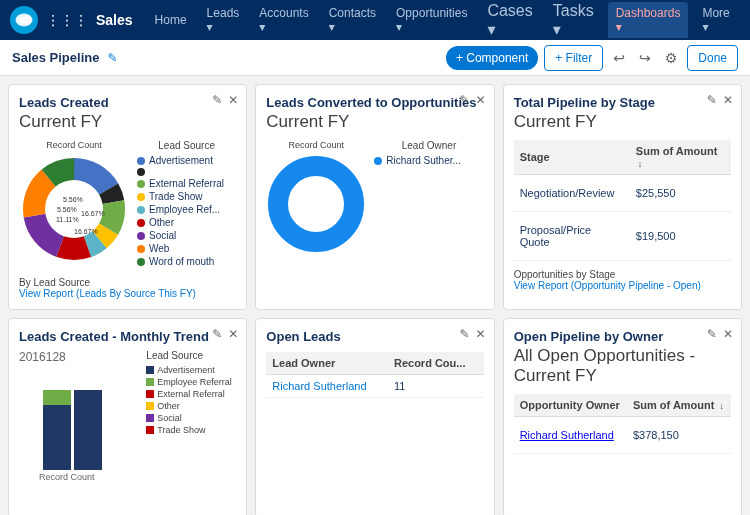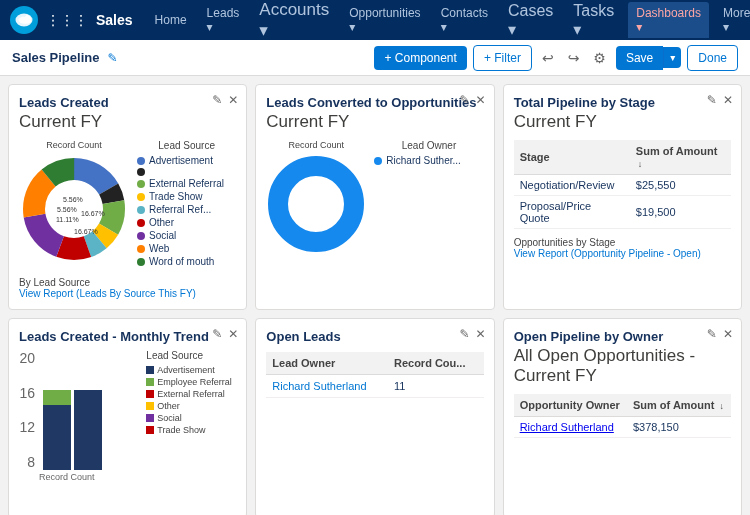--- a/index.html
+++ b/index.html
@@ -59,21 +59,21 @@
     }
     .page-title {
       font-size: 13px; font-weight: 600; color: #16325c;
     }
     .page-header-actions {
       margin-left: auto;
       display: flex; align-items: center; gap: 6px;
     }
     .btn-primary {
       background: #0176d3; color: white;
-      border: none; border-radius: 4px;
+      border: none; border-radius: 12px;
       padding: 5px 10px; font-size: 12px; cursor: pointer;
       display: flex; align-items: center; gap: 4px;
     }
     .btn-outline {
       background: white; color: #0176d3;
       border: 1px solid #0176d3; border-radius: 4px;
       padding: 5px 10px; font-size: 12px; cursor: pointer;
       display: flex; align-items: center; gap: 4px;
     }
     .btn-icon {
@@ -173,21 +173,21 @@
     .pipeline-table th {
       background: #f3f2f2;
       text-align: left;
       padding: 5px 6px;
       border-bottom: 1px solid #dddbda;
       color: #444;
       font-weight: 600;
       font-size: 11px;
     }
     .pipeline-table td {
-      padding: 4px 6px;
+      padding: 12px 6px;
       border-bottom: 1px solid #f0eeee;
       color: #16325c;
     }
     .sort-icon { font-size: 9px; margin-left: 2px; }
 
     
     .leads-table {
       width: 100%;
       border-collapse: collapse;
       font-size: 11px;
@@ -214,23 +214,23 @@
     <svg width="18" height="14" viewBox="0 0 36 28">
       <ellipse cx="18" cy="14" rx="17" ry="13" fill="white" opacity="0.9"></ellipse>
       <path d="M10 10 Q14 5 20 8 Q22 2 28 5 Q33 7 32 14 Q33 20 27 21 Q10 23 8 16 Q5 11 10 10Z" fill="white"></path>
     </svg>
   </div>
   <span class="app-launcher-icon">⋮⋮⋮</span>
   <span class="app-name">Sales</span>
 
   <span style="color:#b0c4de;font-size:12px;padding:0 6px;cursor:pointer">Home</span>
   <span style="color:#b0c4de;font-size:12px;padding:0 6px;cursor:pointer">Leads ▾</span>
-  <span style="color:#b0c4de;font-size:17px;padding:0 6px;cursor:pointer">Accounts ▾</span>
+  <span style="color:#b0c4de;font-size:12px;padding:0 6px;cursor:pointer">Accounts ▾</span>
+  <span style="color:#b0c4de;font-size:12px;padding:0 6px;cursor:pointer">Contacts ▾</span>
   <span style="color:#b0c4de;font-size:12px;padding:0 6px;cursor:pointer">Opportunities ▾</span>
-  <span style="color:#b0c4de;font-size:12px;padding:0 6px;cursor:pointer">Contacts ▾</span>
   <span style="color:#b0c4de;font-size:16px;padding:0 6px;cursor:pointer">Cases ▾</span>
   <span style="color:#b0c4de;font-size:16px;padding:0 6px;cursor:pointer">Tasks ▾</span>
   <span style="color:#fca5a5;font-size:12px;padding:0 8px;cursor:pointer;background:#1a4d8a;border-radius:3px 3px 0 0;height:36px;display:flex;align-items:center;">Dashboards ▾</span>
   <span style="color:#b0c4de;font-size:12px;padding:0 6px;cursor:pointer">More ▾</span>
 
   <div class="top-nav-icons">
     <div class="search-bar">
       <span style="color:#888;font-size:11px;">🔍</span>
       <input type="text" placeholder="Search..." style="">
     </div>
@@ -240,24 +240,20 @@
 
 <div class="page-header">
   <span class="page-title">Sales Pipeline</span>
   <span style="color:#0176d3;font-size:12px;cursor:pointer;">✎</span>
   <div class="page-header-actions">
     <button class="btn-primary">+ Component</button>
     <button class="btn-outline">+ Filter</button>
     <button class="btn-icon">↩</button>
     <button class="btn-icon">↪</button>
     <button class="btn-icon">⚙</button>
-    <div class="btn-save-group">
-      <button class="btn-save-main">Save</button>
-      <button class="btn-save-dropdown">▾</button>
-    </div>
     <button class="btn-done">Done</button>
   </div>
 </div>
 
 <div class="dashboard">
 
   <div class="card">
     <div class="card-actions">
       <span>✎</span>
       <span>✕</span>
@@ -313,21 +309,21 @@
         <div class="legend-item">
           <div class="legend-dot" style="background:#70ad47"></div>
           <span>External Referral</span>
         </div>
         <div class="legend-item">
           <div class="legend-dot" style="background:#ffc000"></div>
           <span>Trade Show</span>
         </div>
         <div class="legend-item">
           <div class="legend-dot" style="background:#5ab4c5"></div>
-          <span>Referral Ref...</span>
+          <span>Employee Ref...</span>
         </div>
         <div class="legend-item">
           <div class="legend-dot" style="background:#c00000"></div>
           <span>Other</span>
         </div>
         <div class="legend-item">
           <div class="legend-dot" style="background:#7030a0"></div>
           <span>Social</span>
         </div>
         <div class="legend-item">
@@ -406,21 +402,21 @@
   </div>
 
   <div class="card">
     <div class="card-actions">
       <span>✎</span>
       <span>✕</span>
     </div>
     <div class="card-title">Leads Created - Monthly Trend</div>
     <div style="display:flex;gap:6px;margin-top:6px;">
 
-      <div style="display:flex;flex-direction:column;justify-content:space-between;height:120px;font-size:14px;color:#666;text-align:right;padding-right:2px;width:18px;">
+      <div style="display:flex;justify-content:space-between;height:120px;font-size:12px;color:#666;padding-right:2px;width:18px;">
         <span>20</span>
         <span>16</span>
         <span>12</span>
         <span>8</span>
       </div>
 
       <div style="display:flex;align-items:flex-end;height:120px;gap:3px;flex:1;">
 
         <div style="width:28px;height:100%;display:flex;flex-direction:column;justify-content:flex-end;">
           <div style="background:#70ad47;height:15px;width:100%;"></div>

